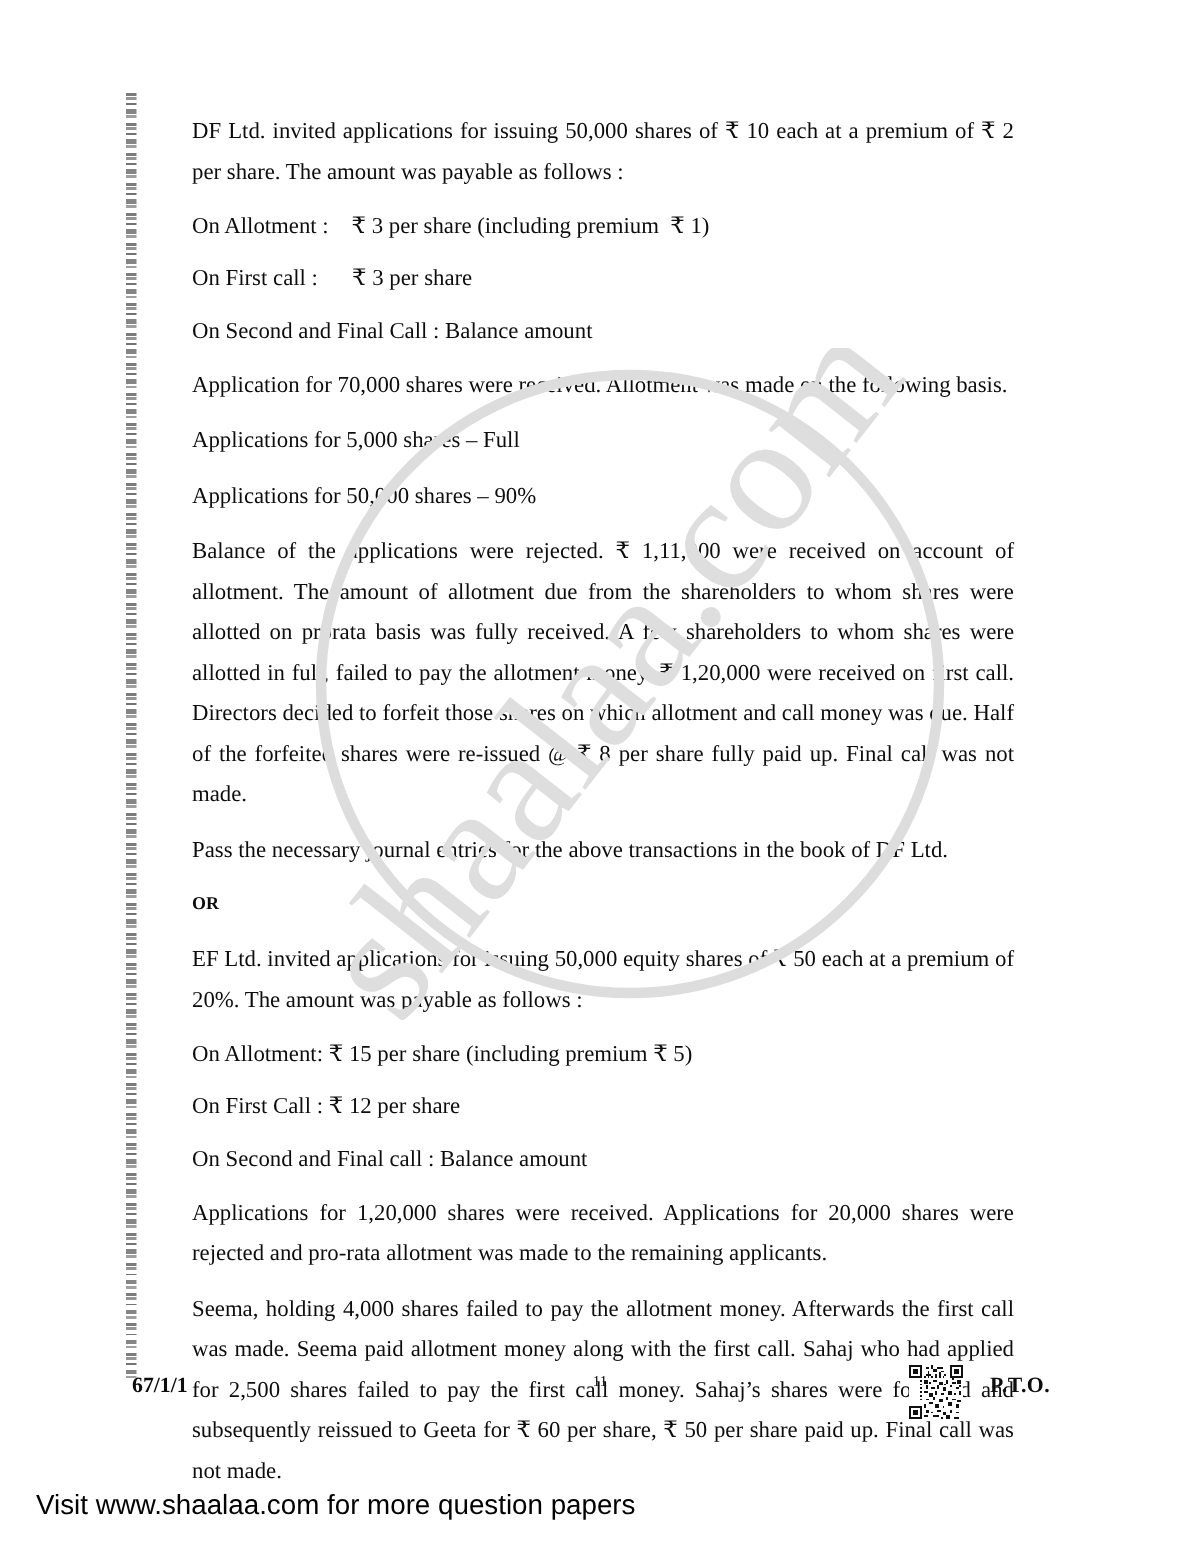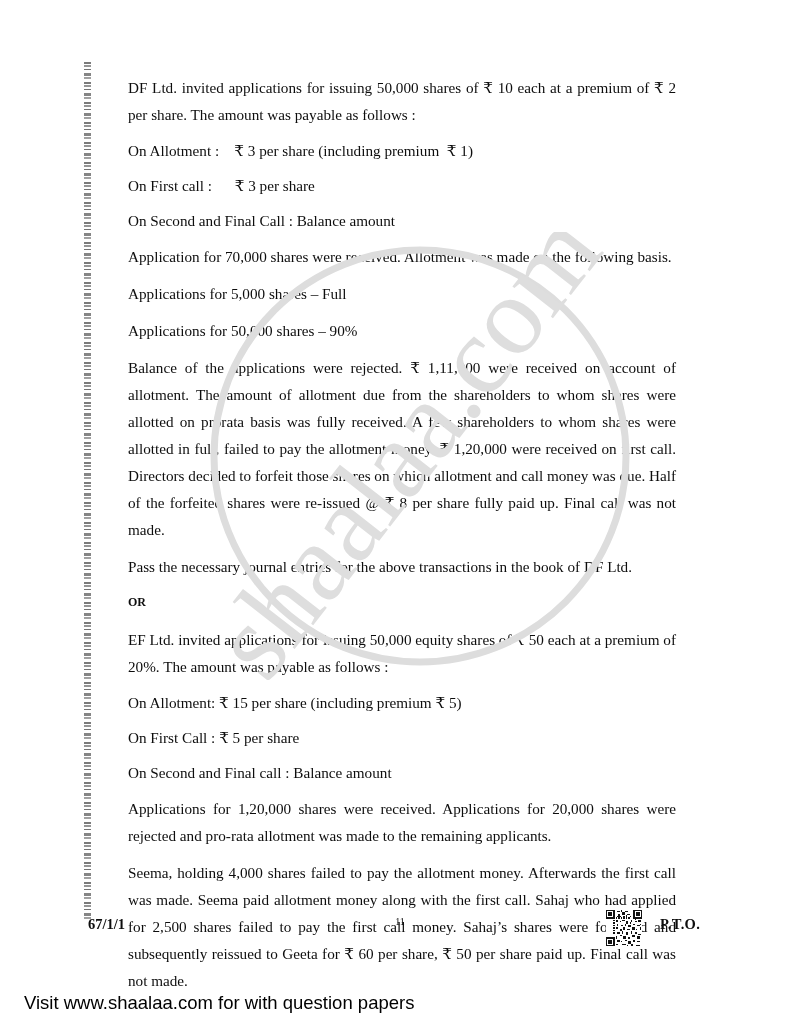--- a/index.html
+++ b/index.html
@@ -181,21 +181,21 @@
 
     <p class="para">Balance of the applications were rejected. ₹ 1,11,000 were received on account of allotment. The amount of allotment due from the shareholders to whom shares were allotted on prorata basis was fully received. A few shareholders to whom shares were allotted in full, failed to pay the allotment money. ₹ 1,20,000 were received on first call. Directors decided to forfeit those shares on which allotment and call money was due. Half of the forfeited shares were re-issued @ ₹ 8 per share fully paid up. Final call was not made.</p>
 
     <p class="para no-justify">Pass the necessary journal entries for the above transactions in the book of DF Ltd.</p>
 
     <div class="or-divider">OR</div>
 
     <p class="para">EF Ltd. invited applications for issuing 50,000 equity shares of ₹ 50 each at a premium of 20%. The amount was payable as follows :</p>
 
     <p class="term-line">On Allotment: ₹ 15 per share (including premium ₹ 5)</p>
-    <p class="term-line">On First Call : ₹ 5 per share</p>
+    <p class="term-line">On First Call : ₹ 12 per share</p>
     <p class="term-line">On Second and Final call : Balance amount</p>
 
     <p class="para">Applications for 1,20,000 shares were received. Applications for 20,000 shares were rejected and pro-rata allotment was made to the remaining applicants.</p>
 
     <p class="para">Seema, holding 4,000 shares failed to pay the allotment money. Afterwards the first call was made. Seema paid allotment money along with the first call. Sahaj who had applied for 2,500 shares failed to pay the first call money. Sahaj’s shares were forfeited and subsequently reissued to Geeta for ₹ 60 per share, ₹ 50 per share paid up. Final call was not made.</p>
 
   </div>
 
   <div id="footer">
     <div id="paper-code">67/1/1</div>
@@ -296,14 +296,14 @@
           <rect x="19" y="10" width="1" height="1"></rect>
         </g>
       </svg>
     </div>
 
     <div id="pto-label">P.T.O.</div>
   </div>
 </div>
 
 <div id="site-banner">
-  <div id="site-banner-text">Visit www.shaalaa.com for with question papers</div>
+  <div id="site-banner-text">Visit www.shaalaa.com for more question papers</div>
 </div>
 
 </body></html>

